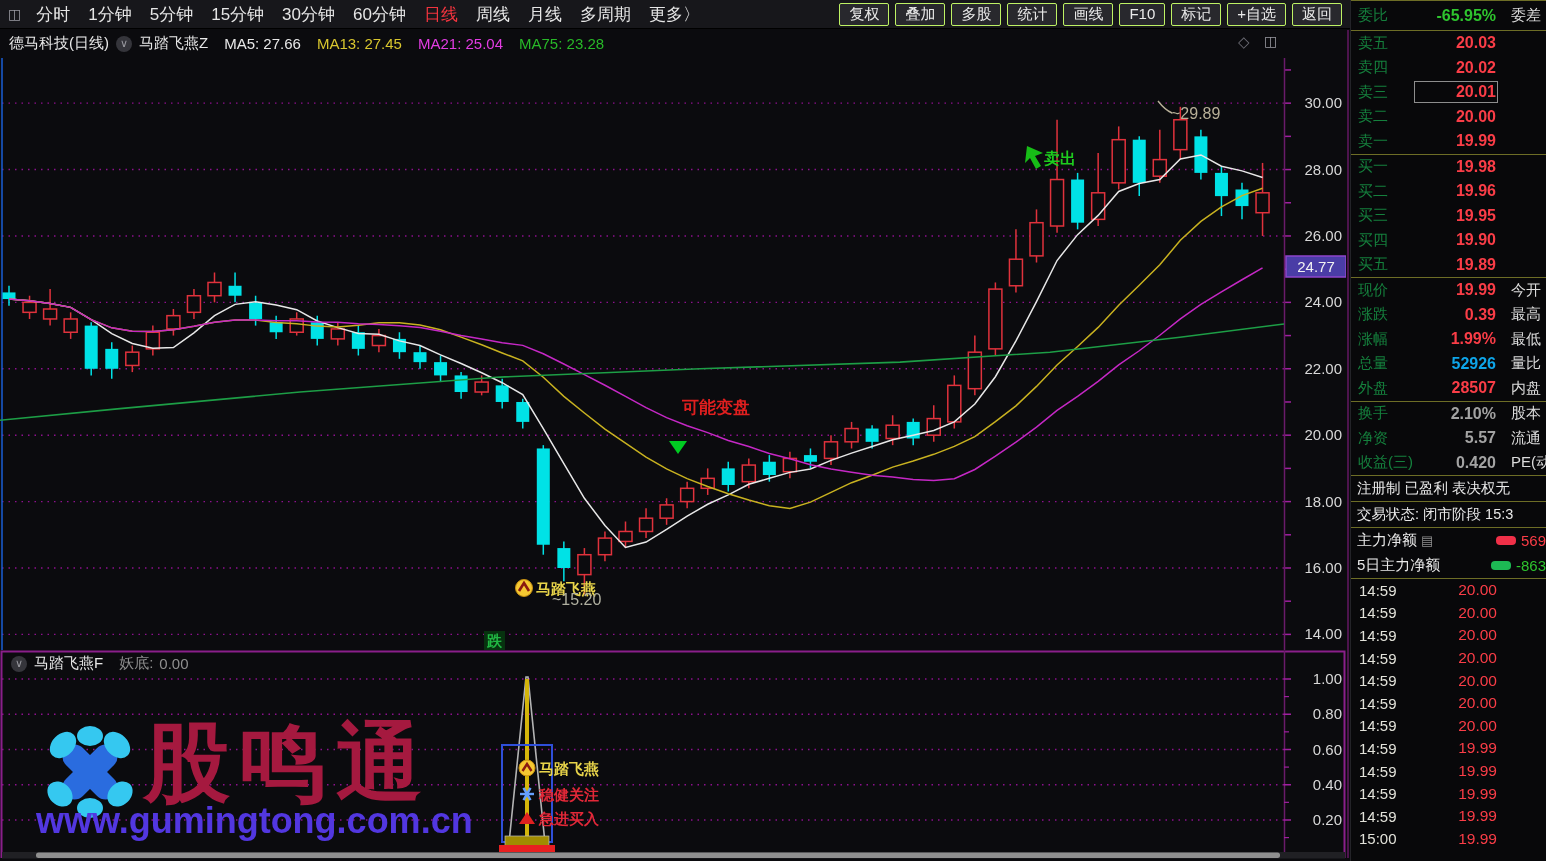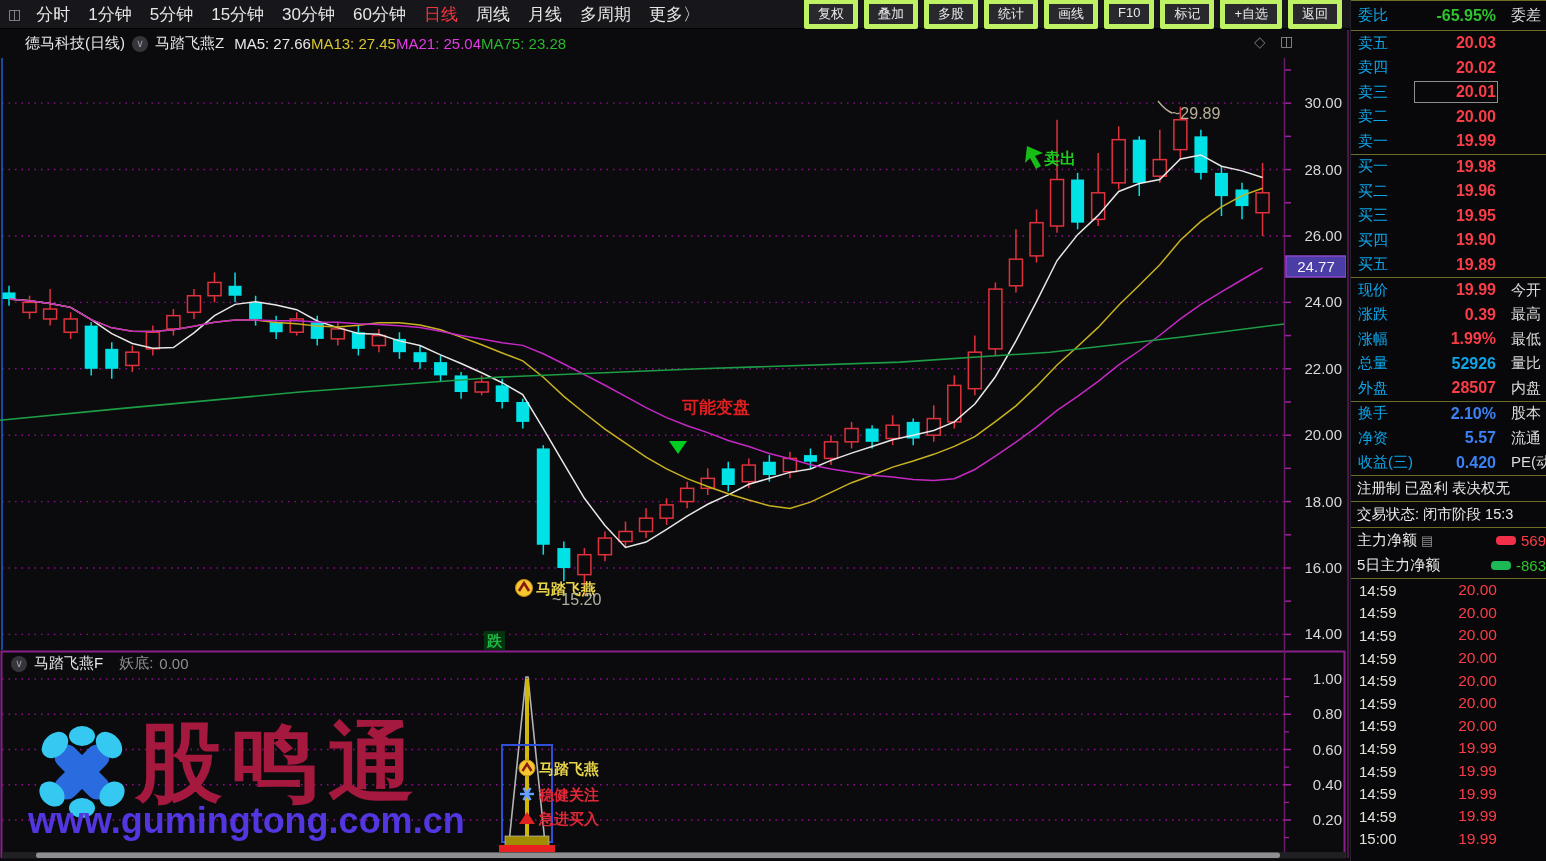--- a/index.html
+++ b/index.html
@@ -7,67 +7,67 @@
   #app{position:relative;width:1546px;height:861px;overflow:hidden;background:#0b0b0e;
        font-family:"Liberation Sans","DejaVu Sans",sans-serif;-webkit-font-smoothing:antialiased;}
   
   #toolbar{position:absolute;left:0;top:0;width:1350px;height:29px;background:#17171b;
            border-bottom:1px solid #000;display:flex;align-items:center;}
   #win-icon{color:#9a9aa2;font-size:14px;margin:0 6px 0 8px;}
   #periods{display:flex;align-items:center;}
   .pitem{color:#e6e6e6;font-size:17px;padding:0 9px;cursor:default;white-space:nowrap;}
   .pitem.active{color:#f2343e;}
   #tb-buttons{display:flex;gap:6px;margin-left:auto;margin-right:8px;}
-  .tbtn{color:#eaeaea;font-size:13px;padding:1px 9px;background:#28282d;border:5px solid #bef264;
+  .tbtn{color:#eaeaea;font-size:15px;padding:1px 9px;background:#28282d;border:1px solid #bef264;
         border-radius:2px;white-space:nowrap;}
   
-  #chart-header{position:absolute;left:16px;top:30px;width:1346px;height:27px;display:flex;
+  #chart-header{position:absolute;left:0;top:30px;width:1346px;height:27px;display:flex;
                 align-items:center;font-size:15px;color:#e8e8e8;padding-left:9px;}
   .circ-icon{display:inline-block;width:16px;height:16px;border-radius:50%;background:#35353b;
              color:#9a9aa0;font-size:11px;line-height:15px;text-align:center;margin:0 7px;}
   #chart-title{white-space:nowrap;}
   #hdr-indicator{margin-right:10px;white-space:nowrap;}
-  #ma-legend{display:flex;white-space:nowrap;}
+  #ma-legend{display:flex;gap:16px;white-space:nowrap;margin-left:6px;}
   #hdr-diamond{position:absolute;left:1238px;top:3px;color:#6d6d75;font-size:15px;}
   #hdr-win{position:absolute;left:1264px;top:3px;color:#9a9aa2;font-size:14px;}
   
   svg{position:absolute;left:0;display:block;}
   #main-svg{top:58px;}
   #grid-svg{top:650px;}
   #tower-svg{top:650px;}
   svg text{font-family:"Liberation Sans","DejaVu Sans",sans-serif;}
   #vline{position:absolute;left:1347px;top:30px;height:828px;border-left:2px solid #4d144d;}
   
   #sub-header{position:absolute;left:4px;top:654px;display:flex;align-items:center;font-size:15px;
               color:#e8e8e8;z-index:6;}
   #sub-field{color:#8f8f8f;margin-left:16px;}
   #sub-field-val{color:#8f8f8f;margin-left:6px;}
   
-  #watermark{position:absolute;left:8px;top:714px;width:520px;height:140px;z-index:3;}
+  #watermark{position:absolute;left:16px;top:714px;width:520px;height:140px;z-index:3;}
   #wm-logo{position:absolute;left:24px;top:8px;}
   #wm-brand{position:absolute;left:128px;top:6px;font-family:"Liberation Serif","DejaVu Serif",serif;
             font-weight:bold;font-size:86px;line-height:86px;color:#a5193f;letter-spacing:10px;white-space:nowrap;}
   #wm-url{position:absolute;left:20px;top:86px;font-weight:bold;font-size:36px;color:#5237e0;
           letter-spacing:0;white-space:nowrap;}
   #grid-svg,#tower-svg{z-index:4;}
   #tower-svg{z-index:5;}
   #watermark{z-index:4;}
   
   #panel{position:absolute;left:1350px;top:0;width:196px;height:861px;background:#08080a;
          overflow:hidden;border-left:1px solid #232328;}
   #p-title{position:relative;height:30px;}
   #p-kr{position:absolute;left:17px;top:3px;color:#f53540;font-size:13px;font-weight:bold;}
   #p-code{position:absolute;left:39px;top:4px;color:#f2f2f2;font-size:18px;white-space:nowrap;}
   .sep{border-top:1px solid #6d6d26;}
   .prow{display:grid;grid-template-columns:58px 80px 1fr;align-items:center;height:24.5px;
         padding-left:7px;font-size:15px;}
   #weibi-row{height:29px;}
-  .plabel{color:#0ea5e9;white-space:nowrap;}
+  .plabel{color:#15803d;white-space:nowrap;}
   .pval{text-align:right;font-size:16px;white-space:nowrap;font-weight:bold;}
-  .red{color:#fa3d47;}.yellow{color:#0ea5e9;}.green{color:#2ec42e;}.white{color:#3b82f6;}
+  .red{color:#fa3d47;}.yellow{color:#0ea5e9;}.green{color:#2ec42e;}.white{color:#a3a3a3;}
   .boxed{outline:1px solid #8d8d8d;outline-offset:1px;}
   .pright{color:#dcdcdc;padding-left:15px;white-space:nowrap;overflow:hidden;font-size:15px;}
   .ptextrow{height:25px;display:flex;align-items:center;padding-left:6px;font-size:14.5px;
             color:#e8e8e8;white-space:nowrap;overflow:hidden;}
   .flowrow{height:25px;display:flex;align-items:center;padding-left:6px;font-size:15px;
            color:#e8e8e8;white-space:nowrap;overflow:hidden;}
   .flow-icon{color:#8f8f8f;font-size:13px;margin-left:4px;}
   .bar{width:20px;height:9px;border-radius:4px;margin-left:auto;margin-right:5px;flex:none;}
   .bar.red{background:#f03048;}
   .bar.green{background:#1db954;}

